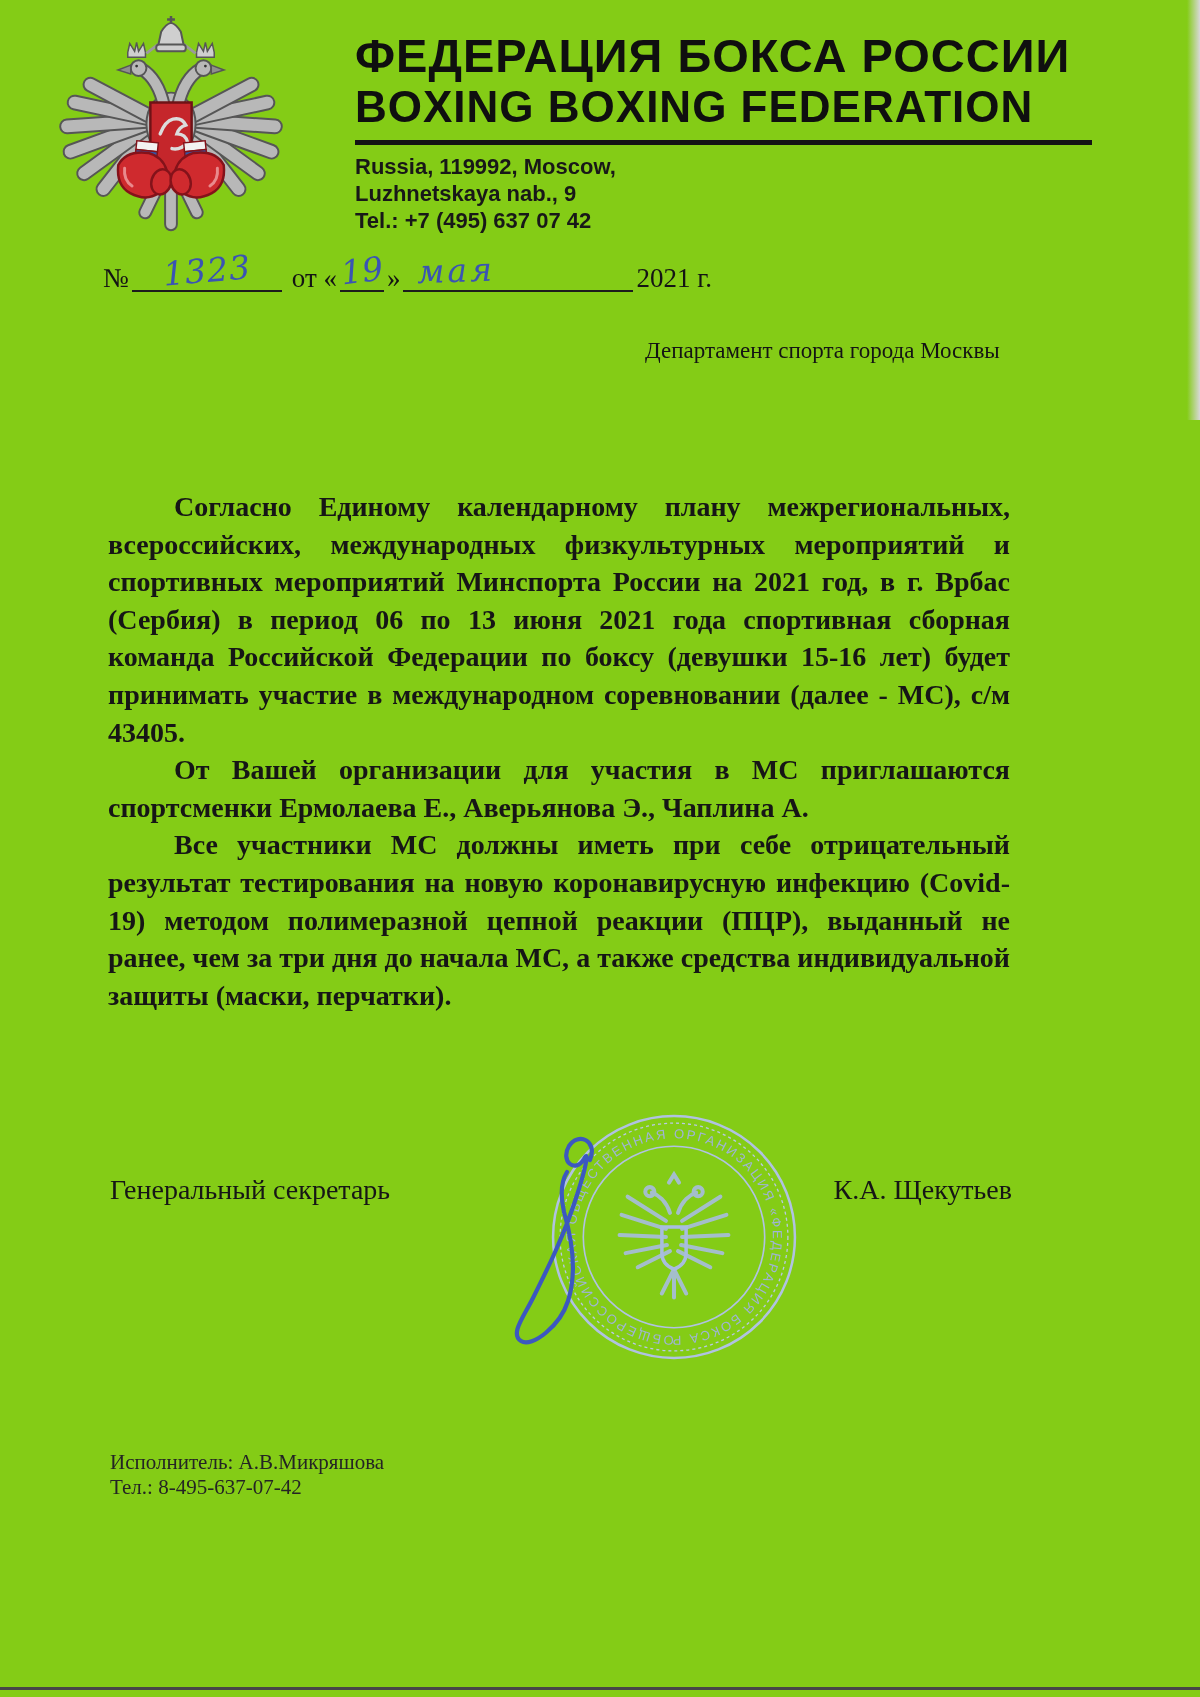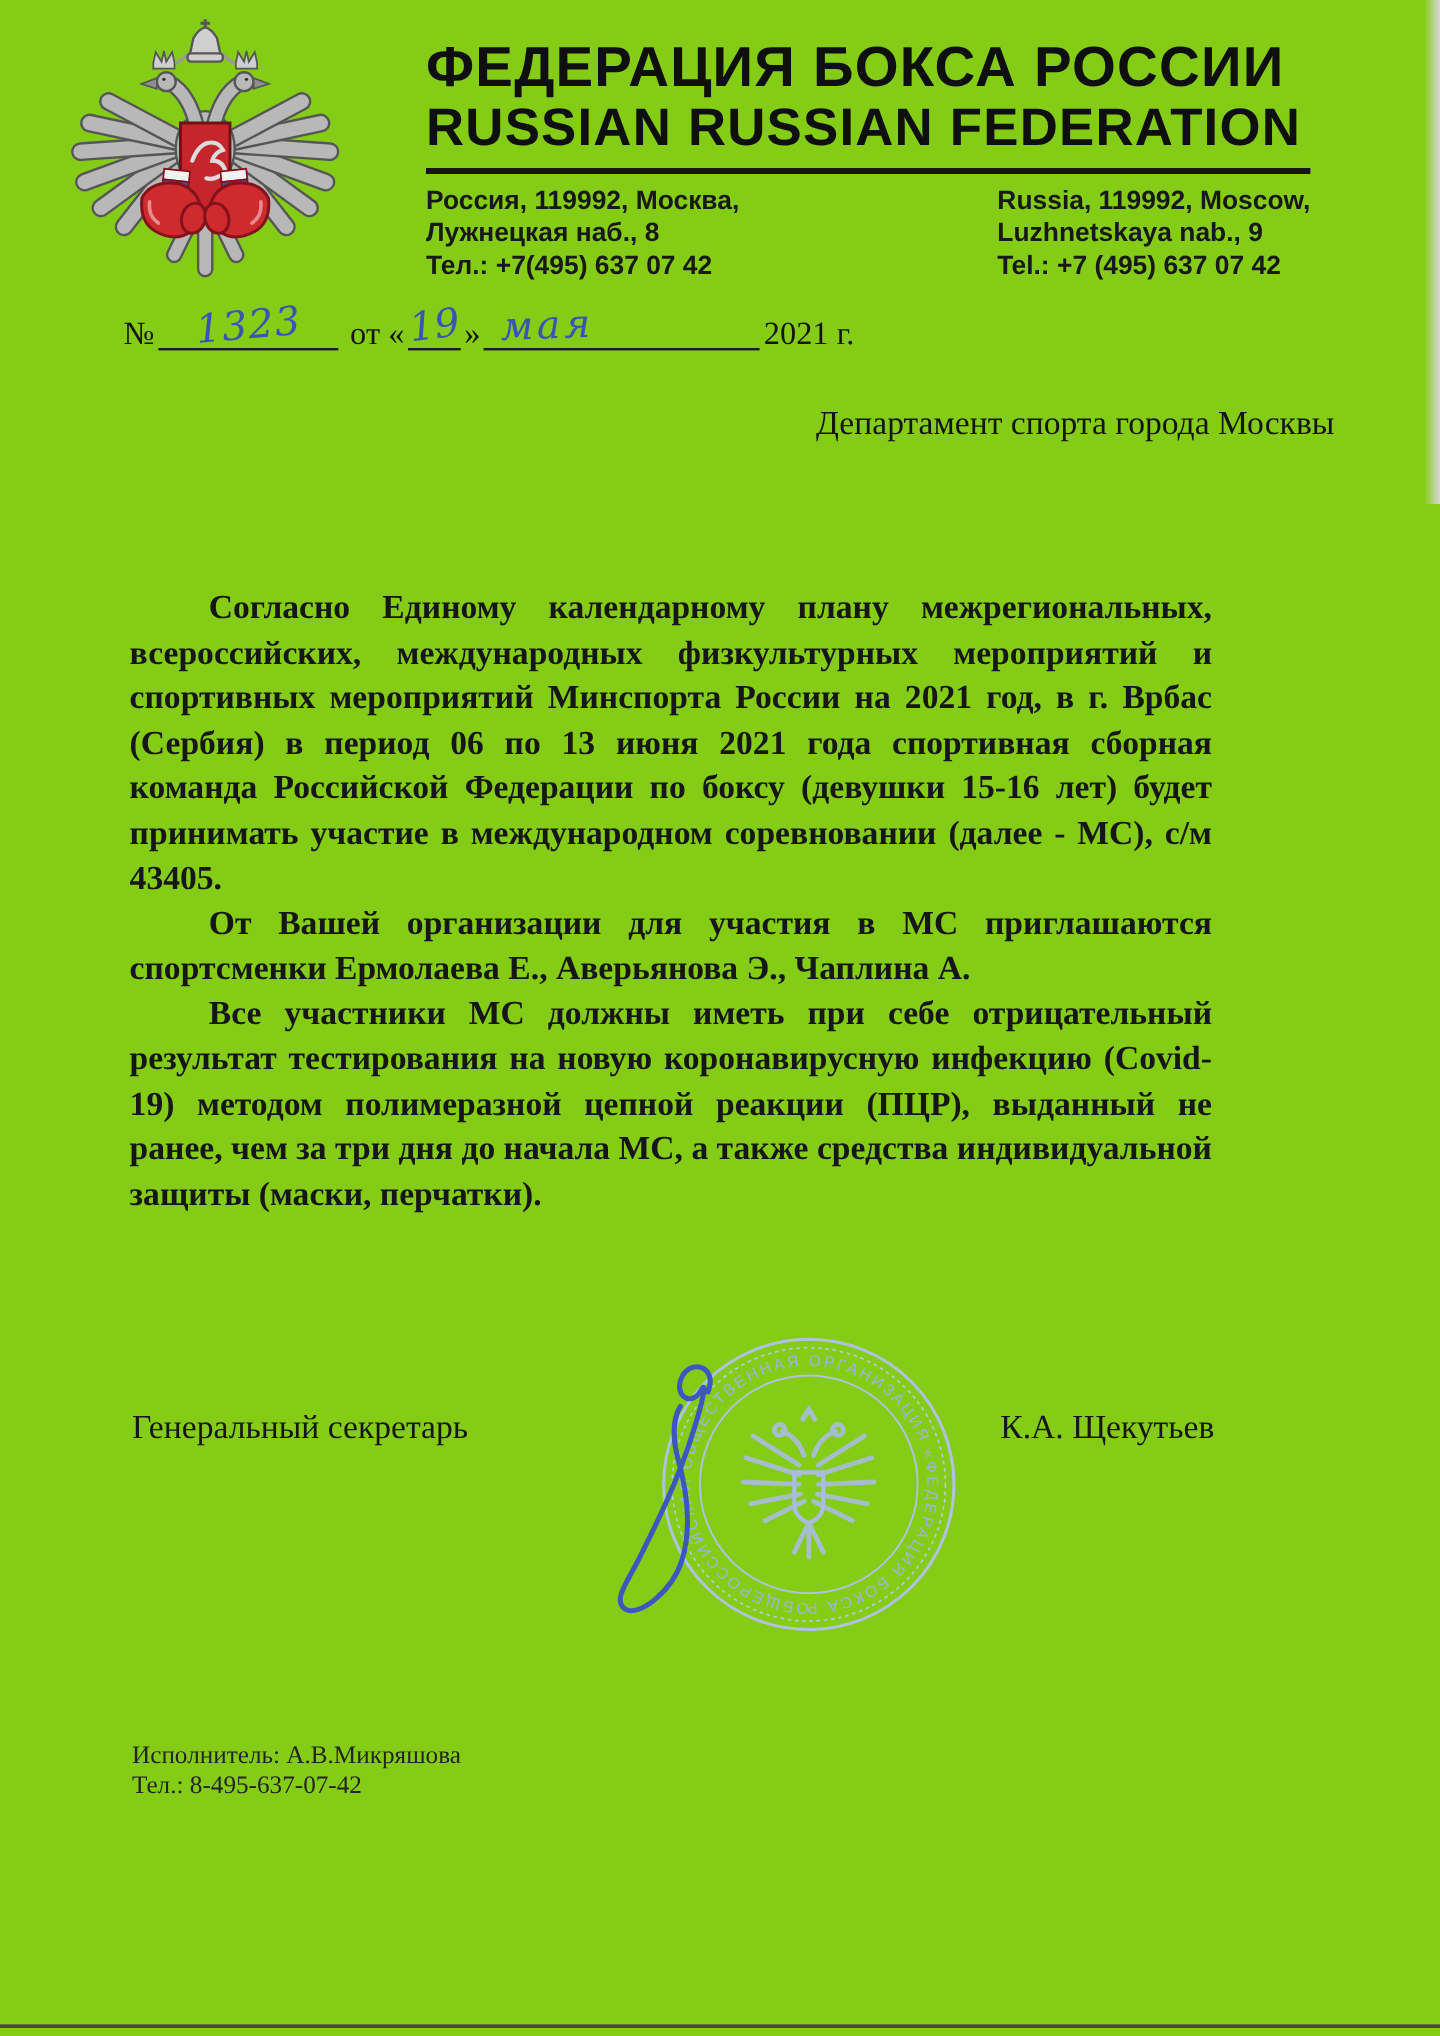--- a/index.html
+++ b/index.html
@@ -37,21 +37,21 @@
   .u-month{width:216px;text-align:left;padding-left:14px;}
   .ref-lbl{padding:0 3px;}
   .hand{
     display:inline-block;font-style:italic;color:#3a54b4;
     font-size:33px;position:relative;top:-5px;font-family:"DejaVu Serif",serif;
   }
   .hand-num{transform:rotate(-5deg);letter-spacing:1px;}
   .hand-day{transform:rotate(-7deg);}
   .hand-month{transform:rotate(-2deg);letter-spacing:3px;}
   
-  .recipient{position:absolute;left:680px;top:338px;font-size:28px;color:#141414;white-space:nowrap;}
+  .recipient{position:absolute;left:645px;top:338px;font-size:23px;color:#141414;white-space:nowrap;}
   
   .body-text{
     position:absolute;left:108px;top:488px;width:902px;
     font-size:28px;line-height:37.6px;color:#161616;text-align:justify;
   }
   .body-text p{margin:0;text-indent:66px;font-weight:bold;}
   
   .sig-title{position:absolute;left:110px;top:1174px;font-size:28px;color:#161616;}
   .sig-name{position:absolute;right:188px;top:1174px;font-size:28px;color:#161616;text-align:center;}
   .stamp{position:absolute;left:545px;top:1108px;width:258px;height:258px;}
@@ -142,28 +142,23 @@
         </g>
         <path d="M-26,-14 Q-31,6 -18,16 Q-3,27 11,20 Q24,14 22,-2 Q20,-16 6,-22 Q-16,-28 -26,-14 Z" fill="#cf2a2e" stroke="#84121a" stroke-width="2.5"></path>
         <ellipse cx="15" cy="9" rx="10" ry="13" fill="#cf2a2e" stroke="#84121a" stroke-width="2.5" transform="rotate(24 15 9)"></ellipse>
         <path d="M-20,-10 Q-23,2 -15,9" stroke="#e98a8d" stroke-width="3" fill="none" stroke-linecap="round"></path>
       </g>
     </g>
   </svg>
 
   <div class="letterhead-title">
     <div class="org-ru">ФЕДЕРАЦИЯ БОКСА РОССИИ</div>
-    <div class="org-en">RUSSIAN RUSSIAN FEDERATION</div>
+    <div class="org-en">BOXING BOXING FEDERATION</div>
     <div class="title-rule"></div>
     <div class="addresses">
-      <div class="addr-col">
-        <div>Россия, 119992, Москва,</div>
-        <div>Лужнецкая наб., 8</div>
-        <div>Тел.: +7(495) 637 07 42</div>
-      </div>
       <div class="addr-col">
         <div>Russia, 119992, Moscow,</div>
         <div>Luzhnetskaya nab., 9</div>
         <div>Tel.: +7 (495) 637 07 42</div>
       </div>
     </div>
   </div>
 
   <div class="ref-line">
     <span class="ref-lbl">№</span>

